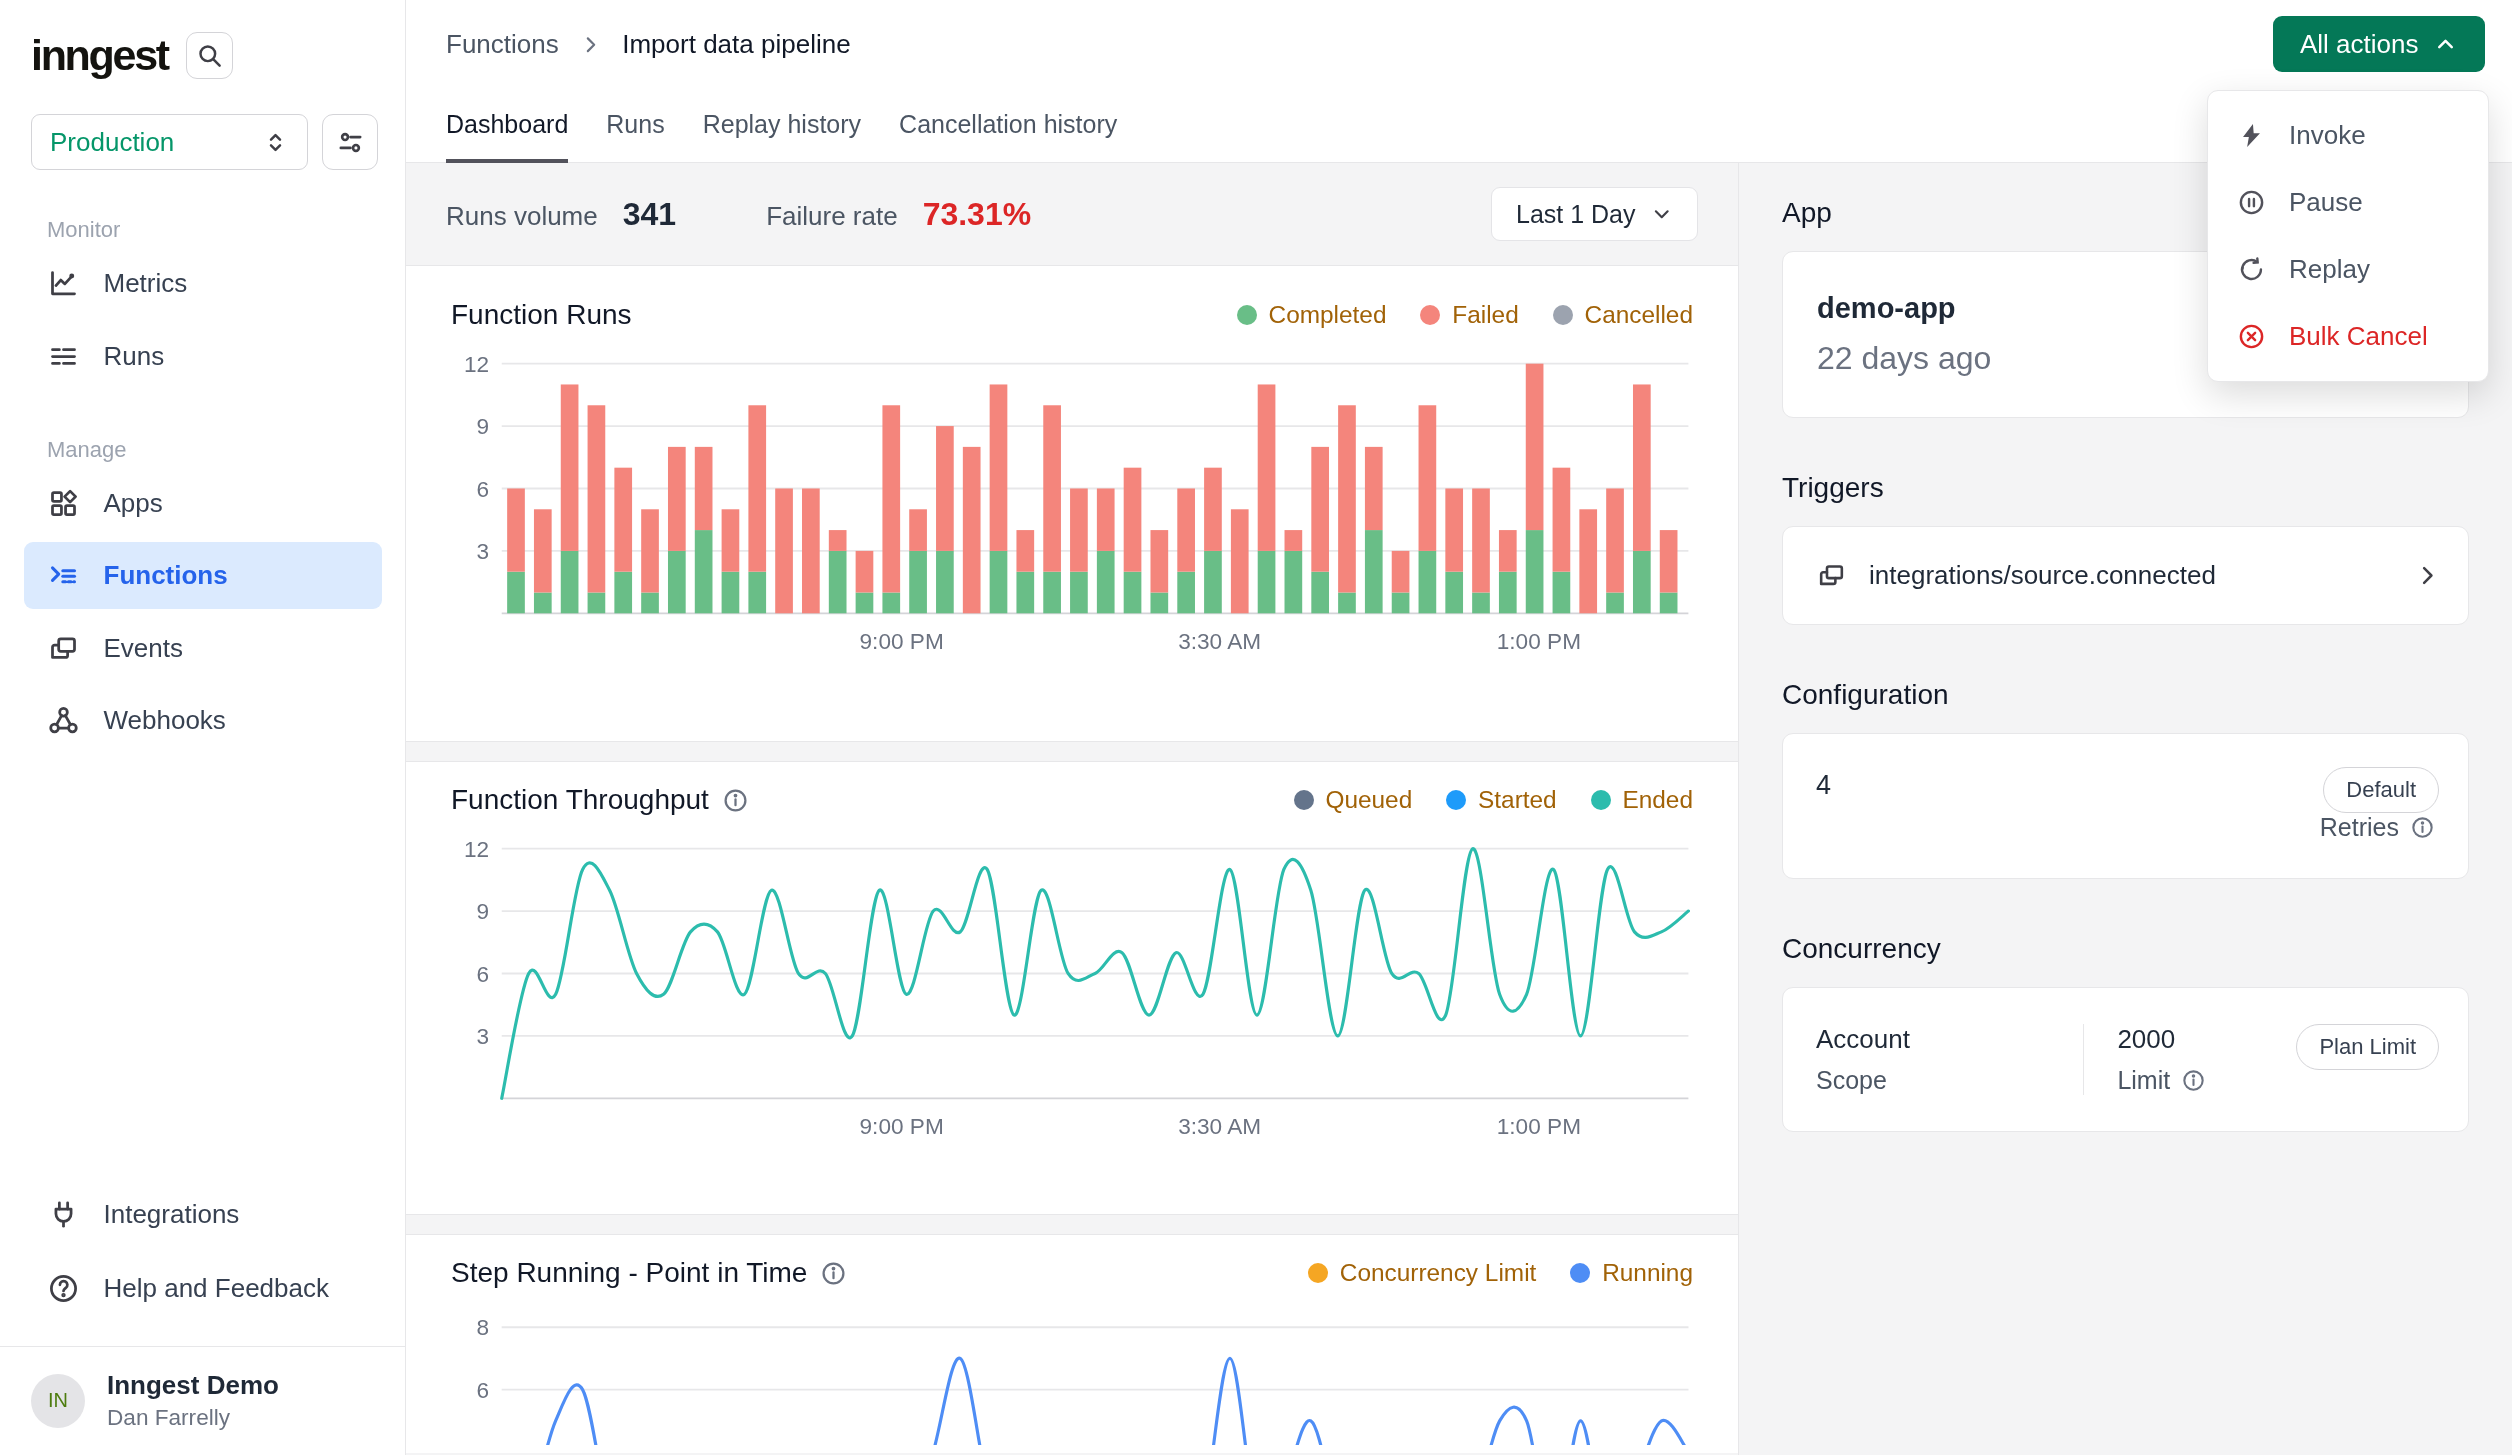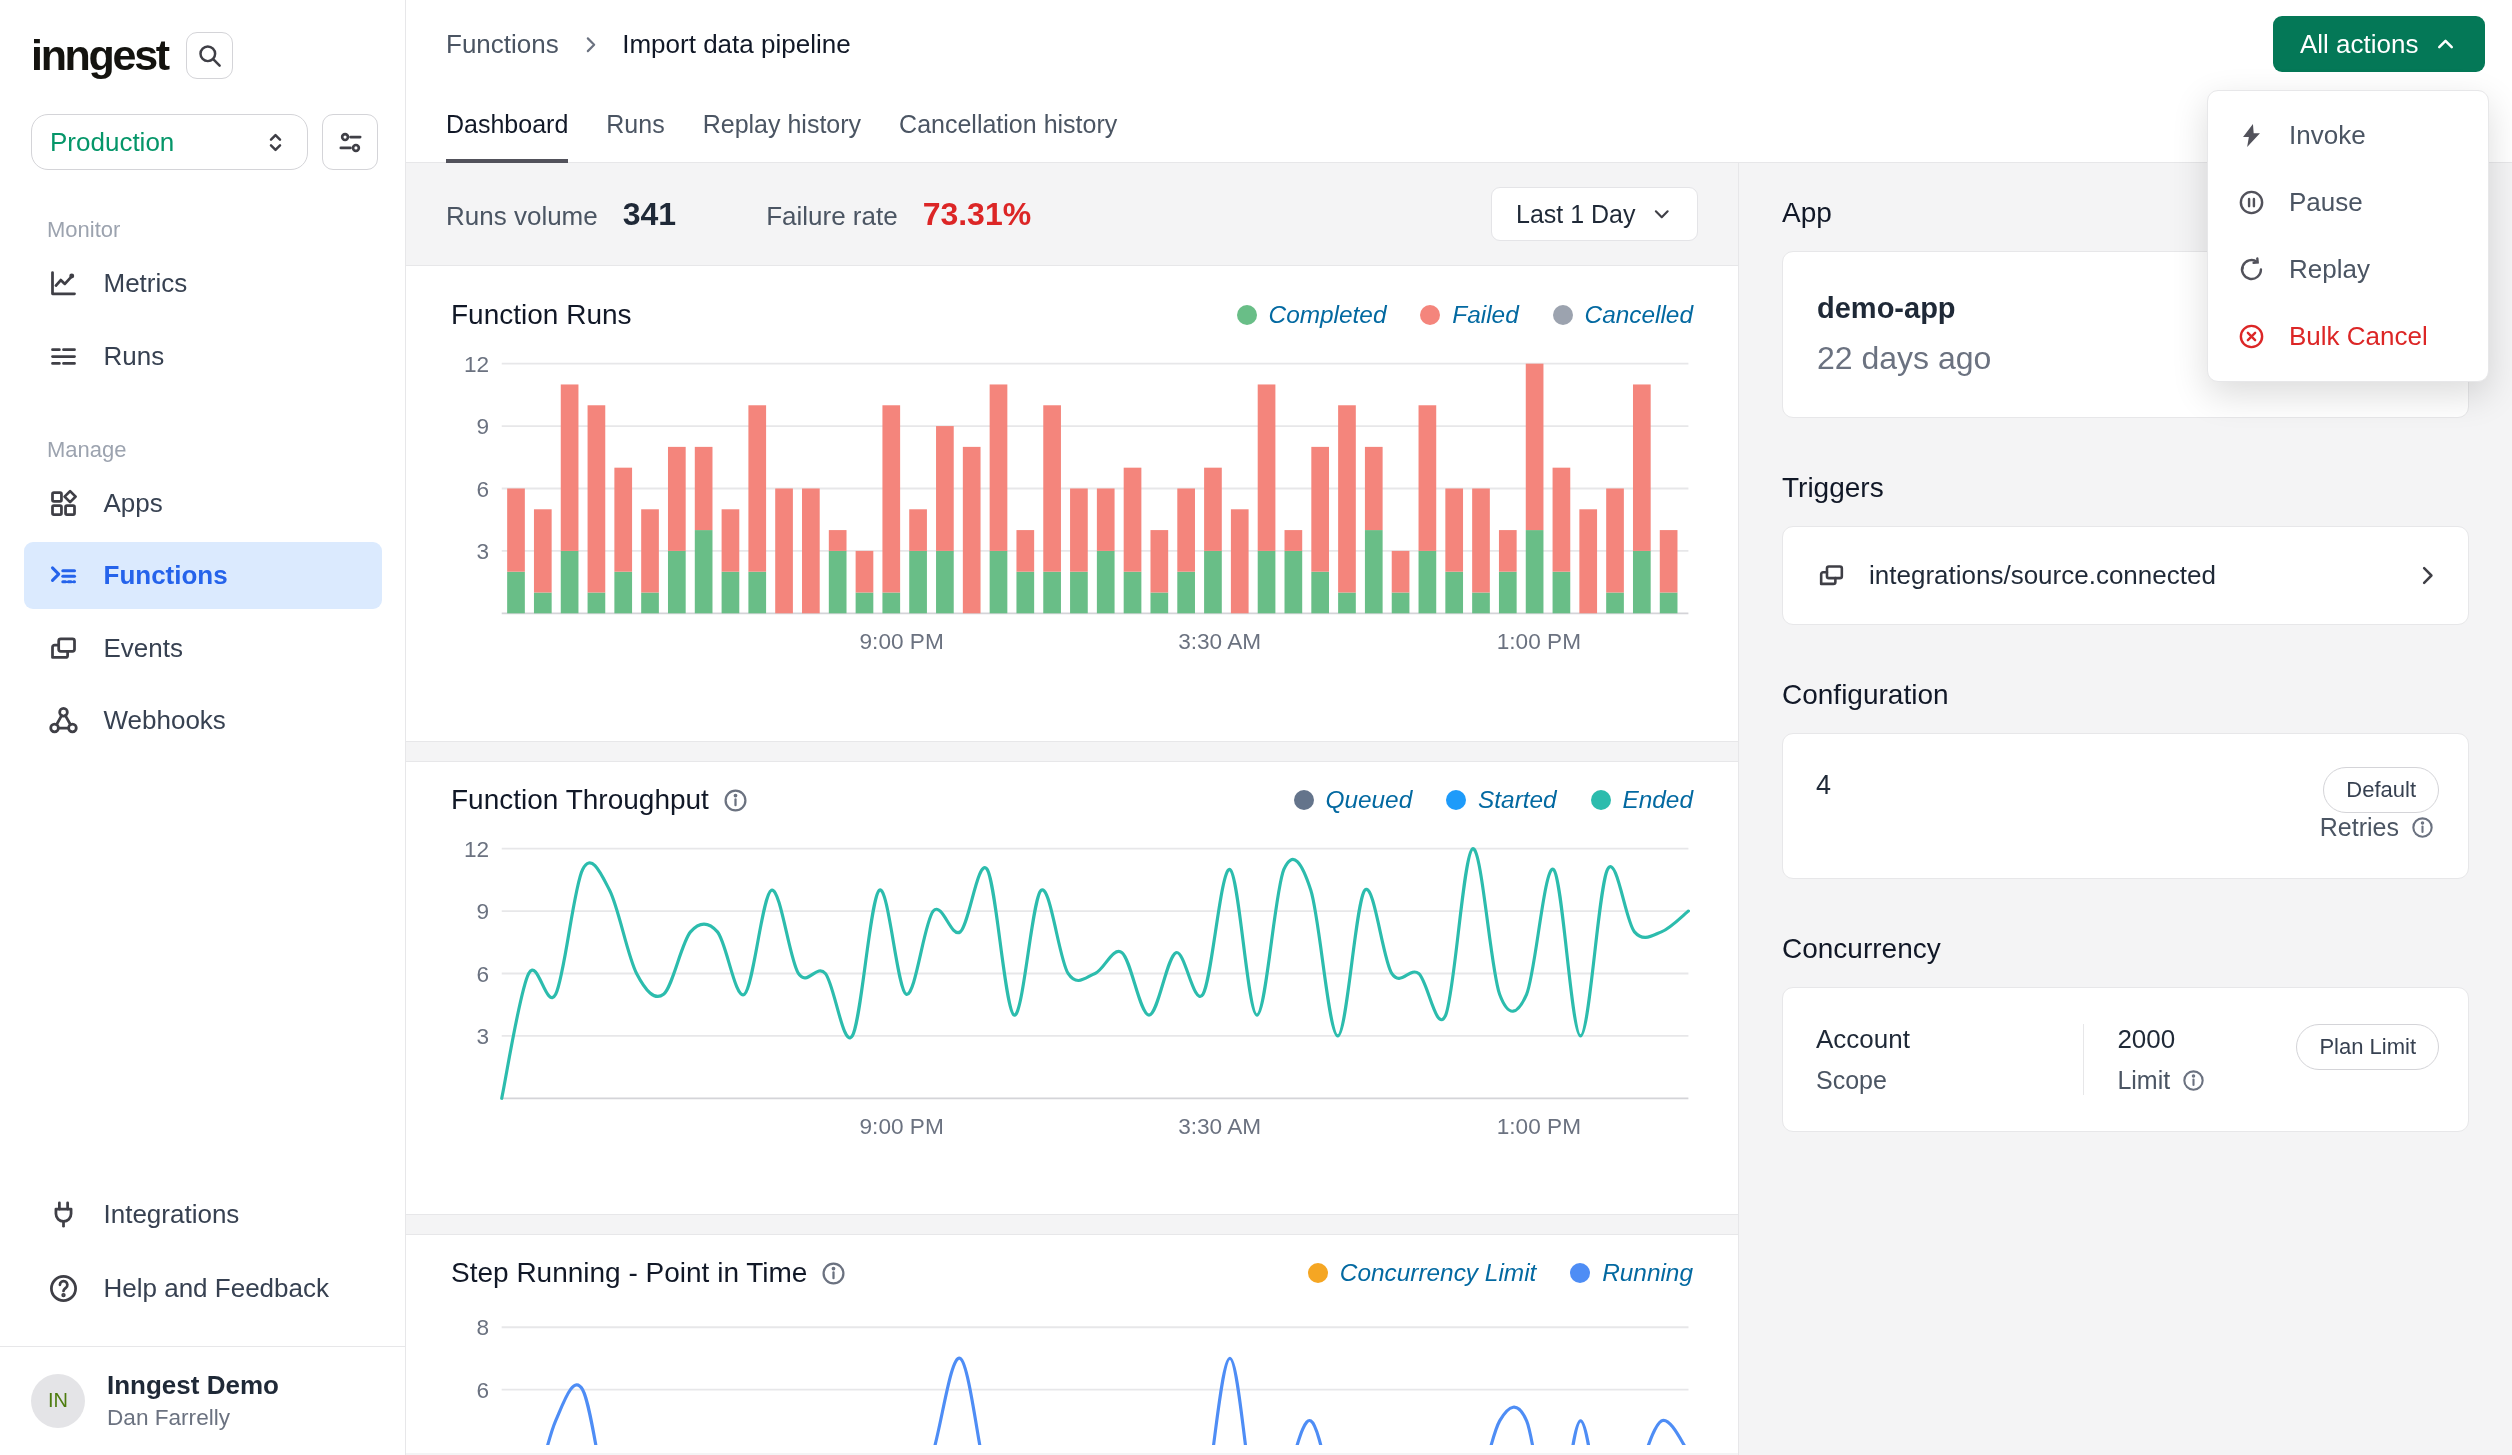--- a/index.html
+++ b/index.html
@@ -11,21 +11,21 @@
   svg.ic { display:block; }
 
   
   .sidebar { position:absolute; left:0; top:0; bottom:0; width:406px;
     background:#fff; border-right:1.8px solid #E7E7E9; z-index:5; }
   .logo-row { display:flex; align-items:center; padding:31px 31px 0 31px; gap:18px; }
   .wordmark { font-size:43px; font-weight:800; letter-spacing:-2.3px; color:#14130f; }
   .icon-btn { width:52px; height:52px; border:1.8px solid #D4D4D8; border-radius:11px;
     background:#fff; display:flex; align-items:center; justify-content:center; cursor:pointer; }
   .env-row { display:flex; gap:14.5px; margin:34px 27px 0 31px; }
-  .env-select { flex:1; height:56px; border:1.8px solid #D4D4D8; border-radius:17px;
+  .env-select { flex:1; height:56px; border:1.8px solid #D4D4D8; border-radius:9px;
     display:flex; align-items:center; padding:0 18px; background:#fff; cursor:pointer; }
   .env-select span { font-size:26px; color:#059669; font-weight:500; }
   .env-select .ud { margin-left:auto; }
   .nav-label { font-size:22px; color:#9CA3AF; font-weight:500; margin:47px 0 7.2px 47px; }
   .nav-item { display:flex; align-items:center; gap:23.5px; height:67px;
     margin:5.4px 23.5px 0 23.5px; padding-left:23.5px; border-radius:9px; cursor:pointer; }
   .nav-item span.lbl { font-size:26px; color:#374151; }
   .nav-item.active { background:#DBEAFE; }
   .nav-item.active span.lbl { color:#2563EB; font-weight:600; }
   .sidebar-footer { position:absolute; bottom:0; left:0; right:0; }
@@ -67,21 +67,21 @@
   .sec1 { height:477px; }
   .gap { height:19px; }
   .sec2 { height:454px; }
   .sec3 { height:219px; border-bottom:none; }
   .sec-head { display:flex; align-items:center; padding-top:33px; }
   .sec2 .sec-head, .sec3 .sec-head { padding-top:22px; }
   .sec-title { font-size:28px; font-weight:500; color:#111827; display:flex; align-items:center; gap:12.7px; }
   .legend { margin-left:auto; display:flex; align-items:center; gap:34px; }
   .legend-item { display:flex; align-items:center; gap:11.8px; }
   .legend-dot { width:20px; height:20px; border-radius:50%; }
-  .legend-item span.t { font-size:24.4px; color:#0369a1;font-style:italic; }
+  .legend-item span.t { font-size:24.4px; color:#a16207; }
   .chart-svg { margin-top:20px; }
 
   
   .right-panel { flex:1; background:#F4F4F5; border-left:1.8px solid #E7E7E9;
     padding:34px 43px 0 43px; position:relative; }
   .panel-h { font-size:28px; font-weight:500; color:#111827; }
   .card { background:#fff; border:1.8px solid #E7E7E9; border-radius:11px; margin-top:22px; }
   .app-card { padding:40px 34px; }
   .app-name { font-size:29px; font-weight:600; color:#1F2937; }
   .app-age { font-size:32px; color:#6B7280; margin-top:14.5px; }

